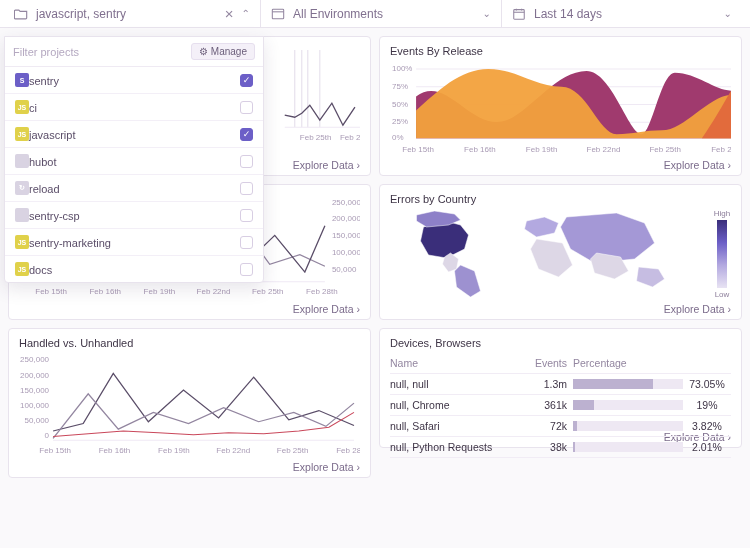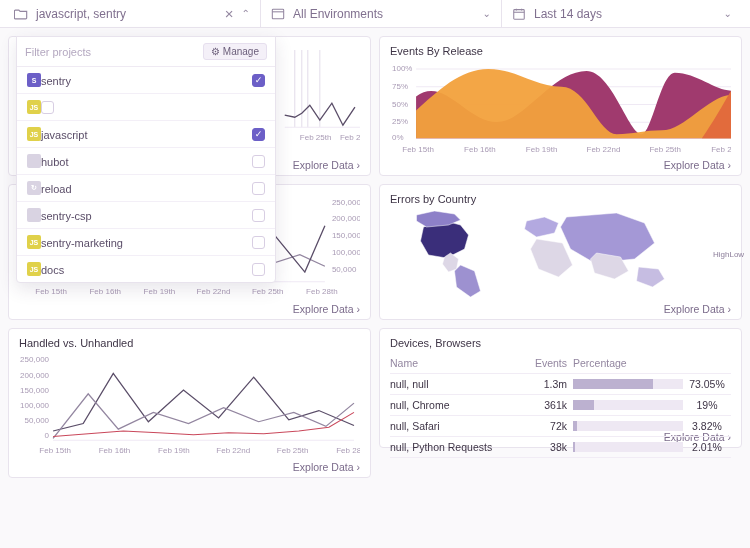--- a/index.html
+++ b/index.html
@@ -8,21 +8,21 @@
 .tb-seg{display:flex;align-items:center;height:100%;padding:0 10px;gap:8px;color:#80708f}
 .tb-seg+.tb-seg{border-left:1px solid #e8e3ed}
 .tb-seg.first{flex:0 0 252px;padding-left:6px}
 .tb-seg.mid{flex:1}
 .tb-seg.right{flex:1}
 .tb-icon{width:14px;height:14px;display:inline-flex;align-items:center;justify-content:center;color:#9386a0}
 .tb-icon svg{width:14px;height:14px}
 .tb-label{flex:1;color:#80708f;font-size:12px}
 .tb-close{color:#9386a0;font-size:15px;line-height:1}
 .chev{color:#9386a0;font-size:10px}
-.dropdown{position:absolute;top:36px;left:16px;width:260px;background:#fff;border:1px solid #e8e3ed;border-radius:0 0 4px 4px;box-shadow:0 6px 18px rgba(60,40,80,0.12);z-index:10}
+.dropdown{position:absolute;top:36px;left:4px;width:260px;background:#fff;border:1px solid #e8e3ed;border-radius:0 0 4px 4px;box-shadow:0 6px 18px rgba(60,40,80,0.12);z-index:10}
 .dd-head{display:flex;align-items:center;padding:6px 8px;border-bottom:1px solid #efeaf3}
 .dd-filter{flex:1;color:#b4a8c0;font-size:11px}
 .dd-manage{background:#f4f0f8;border:1px solid #e6dfee;border-radius:3px;padding:2px 7px;font-size:10px;color:#6b5e7a;display:flex;align-items:center;gap:3px}
 .dd-item{display:flex;align-items:flex-end;padding:6px 10px;border-bottom:1px solid #f3eff7}
 .dd-item:last-child{border-bottom:none}
 .proj-badge{width:14px;height:14px;border-radius:2px;display:inline-flex;align-items:center;justify-content:center;font-size:7px;font-weight:700;color:#fff}
 .dd-name{flex:1;font-size:11px;color:#5a4d68}
 .dd-check{width:13px;height:13px;border:1px solid #d8cee3;border-radius:3px;display:inline-flex;align-items:center;justify-content:center}
 .dd-check.checked{background:#6c5fc7;border-color:#6c5fc7;color:#fff}
 .dd-check.checked::after{content:"✓";font-size:9px;line-height:1}
@@ -44,21 +44,21 @@
 .table .hrow,.table .row{display:flex;align-items:center;padding:4px 0;border-bottom:1px solid #f1ecf5}
 .table .hrow{color:#9386a0;font-weight:500}
 .col-name{flex:1}
 .col-ev{width:48px;text-align:right;padding-right:6px}
 .col-bar{width:110px}
 .col-pct{width:48px;text-align:center}
 .bar{height:10px;background:#eee8f3;position:relative}
 .bar-fill{height:100%;background:#bcb1d0}
 .map-body{display:flex;gap:6px;align-items:stretch}
 .map-svg{flex:1}
-.map-legend{width:18px;display:flex;flex-direction:row;align-items:center;font-size:8px;color:#8c7e9a}
+.map-legend{width:18px;display:flex;flex-direction:column;align-items:center;font-size:8px;color:#8c7e9a}
 .legend-grad{flex:1;width:10px;background:linear-gradient(to bottom,#3a2e7a,#6c5fc7,#b3a9e0,#e8e3f3);margin:2px 0}
 .partial-body{position:relative;height:100px}
 </style>
 </head>
 <body>
 
 <div class="topbar">
   <div class="tb-seg first">
     <span class="tb-icon">
         <svg viewBox="0 0 16 16">
@@ -102,20 +102,21 @@
       </span>
   </div>
   <div id="dd-list">
       <div class="dd-item">
         <span class="proj-badge" style="background:#6c5fc7">S</span>
         <span class="dd-name">sentry</span>
         <span class="dd-check checked"></span>
       </div>
       <div class="dd-item">
         <span class="proj-badge" style="background:#e0d14a">JS</span>
+        <span class="dd-name">ci</span>
         <span class="dd-check "></span>
       </div>
       <div class="dd-item">
         <span class="proj-badge" style="background:#e0d14a">JS</span>
         <span class="dd-name">javascript</span>
         <span class="dd-check checked"></span>
       </div>
       <div class="dd-item">
         <span class="proj-badge" style="background:#d9d3e2"> </span>
         <span class="dd-name">hubot</span>

